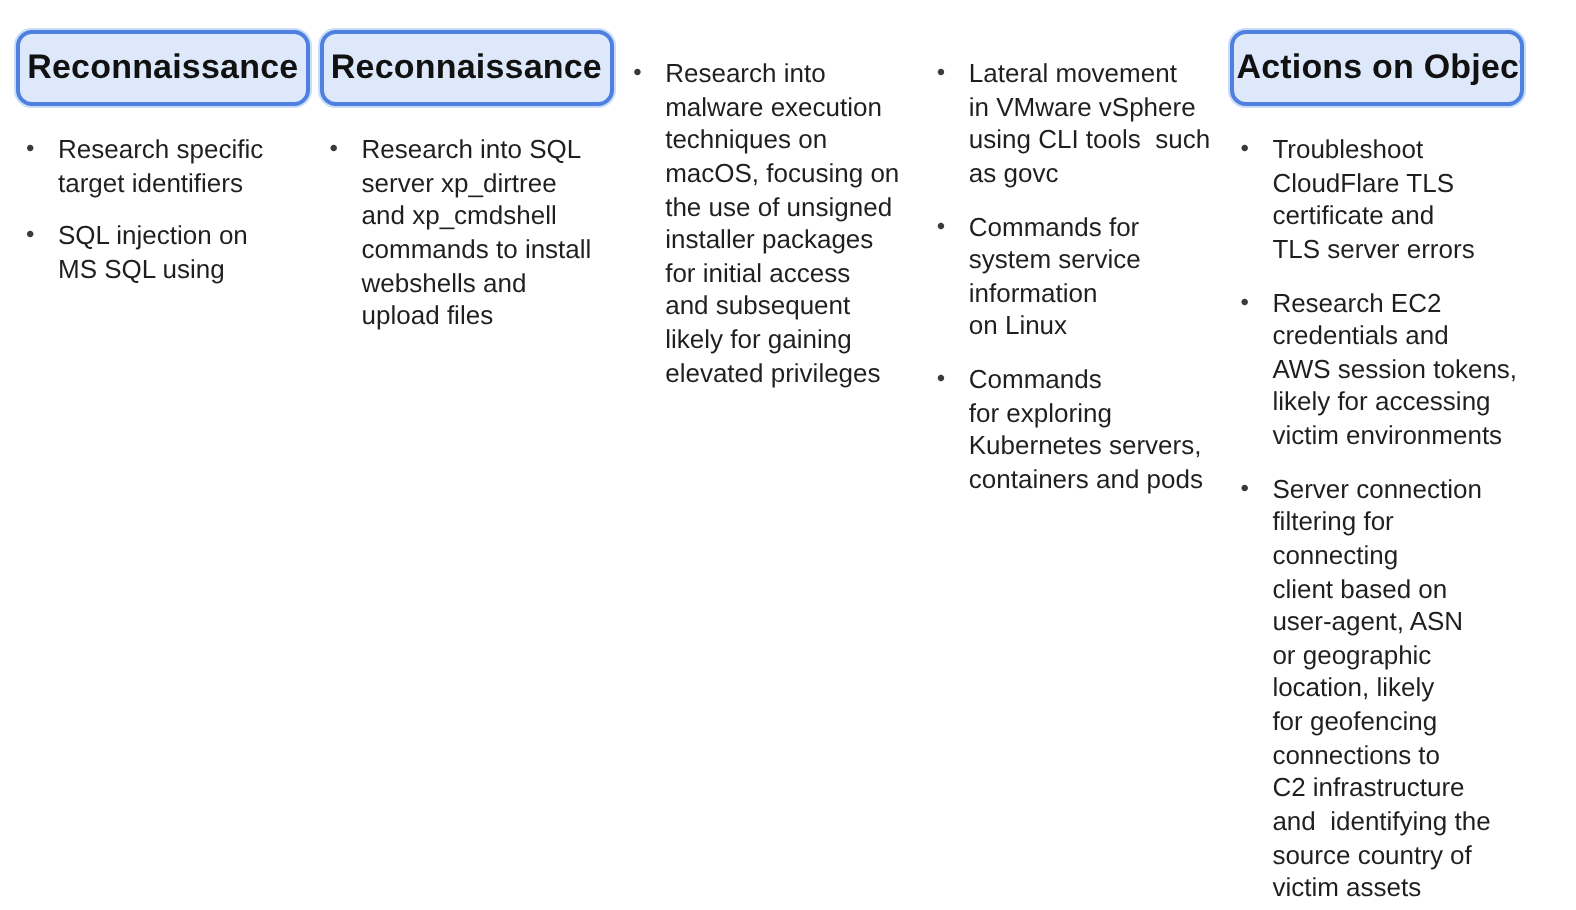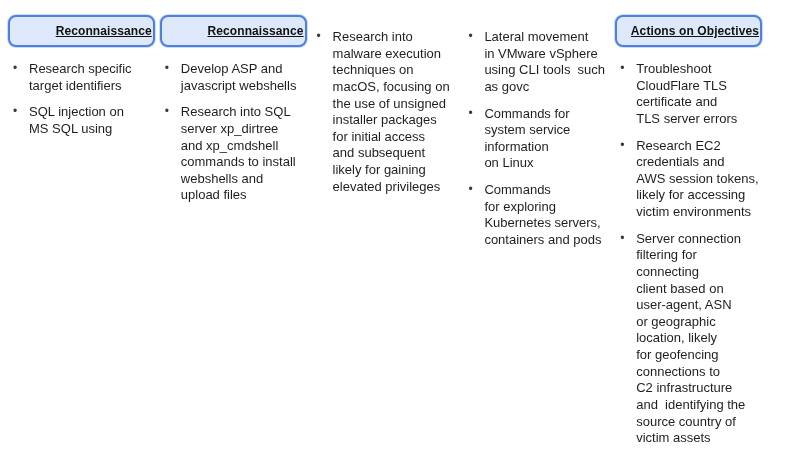--- a/index.html
+++ b/index.html
@@ -25,28 +25,27 @@
     flex: 1 1 0;
     min-width: 0;
   }
   .phase-header {
     box-sizing: border-box;
     border: 2px solid var(--header-border, #4e7fe1);
     background: var(--header-bg, #dde9fa);
     border-radius: 8px;
     box-shadow: 0 0 0 1px var(--header-glow, #c9dcf8);
     padding: 7px 1px;
-    text-align: right;
+    text-align: center;
     font-weight: 700;
-    font-size: 12px;
+    font-size: 17px;
     letter-spacing: 0.1px;
     color: var(--header-text, #111111);
     white-space: nowrap;
     overflow: hidden;
-    text-decoration: underline;
   }
   .bullets {
     list-style: none;
     margin: 14px 0 0 0;
     padding: 0;
   }
   .bullets li {
     position: relative;
     padding-left: 21px;
     margin-bottom: 10px;
@@ -82,22 +81,20 @@
       <li><span class="btxt">SQL injection on
 MS SQL using</span></li>
     </ul>
   </section>
 
   <section class="col">
     <div class="phase-header">
       <span>Reconnaissance</span>
     </div>
     <ul class="bullets">
-      <li><span class="btxt">Develop ASP and
-javascript webshells</span></li>
       <li><span class="btxt">Research into SQL
 server xp_dirtree
 and xp_cmdshell
 commands to install
 webshells and
 upload files</span></li>
     </ul>
   </section>
 
   <section class="col">

